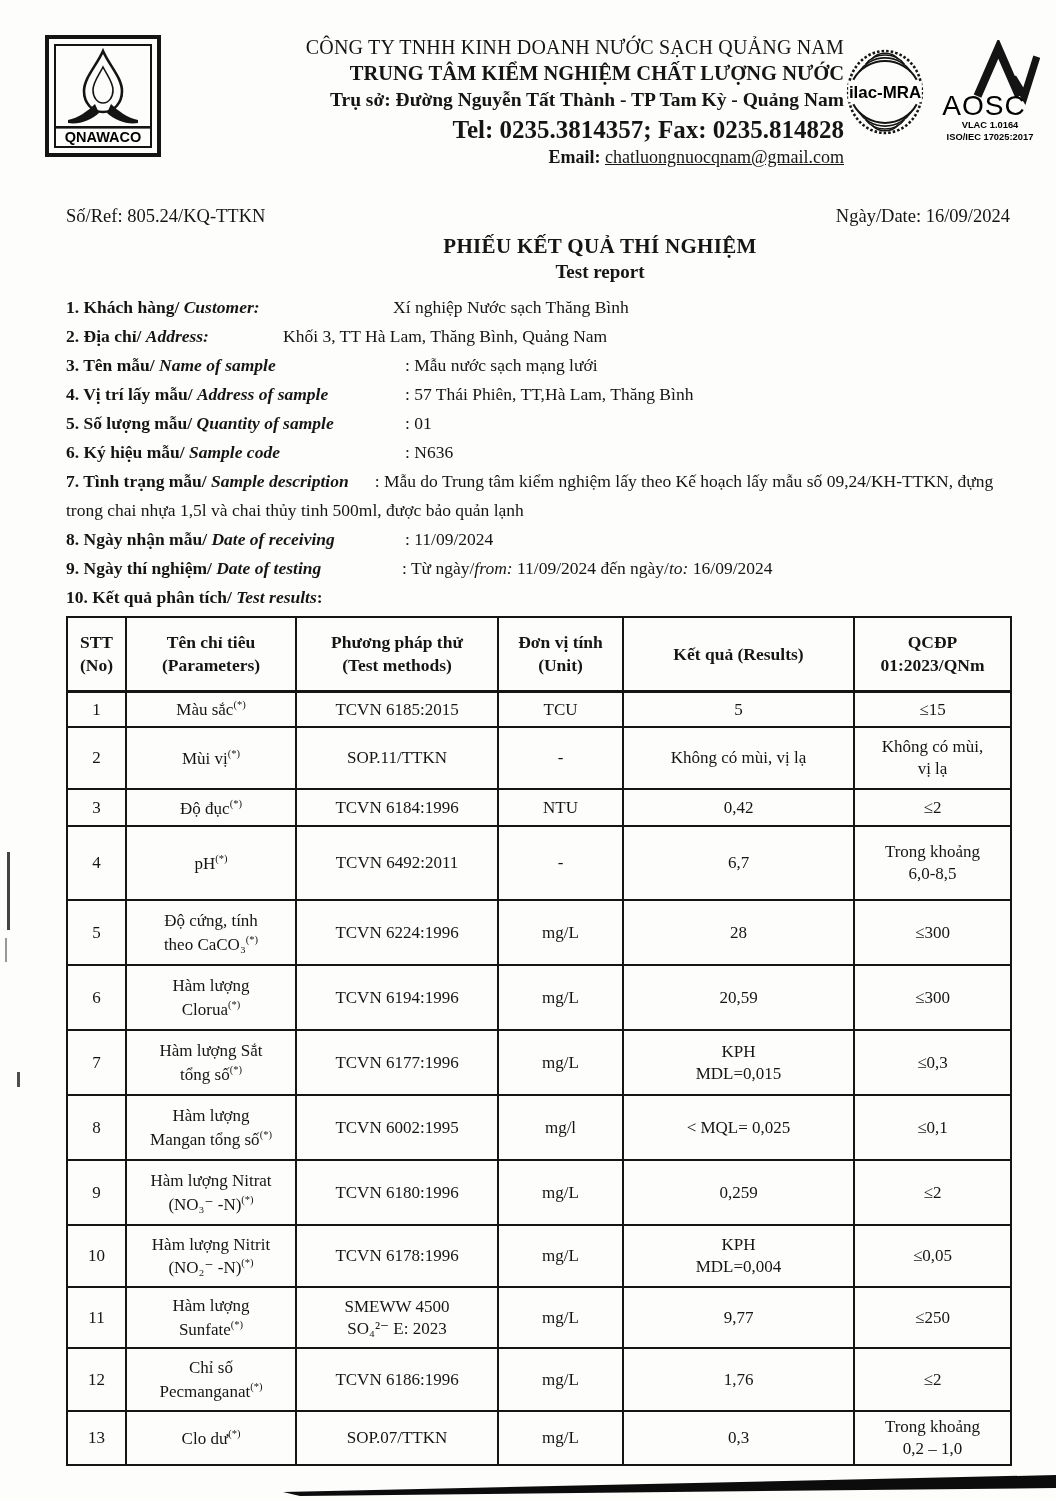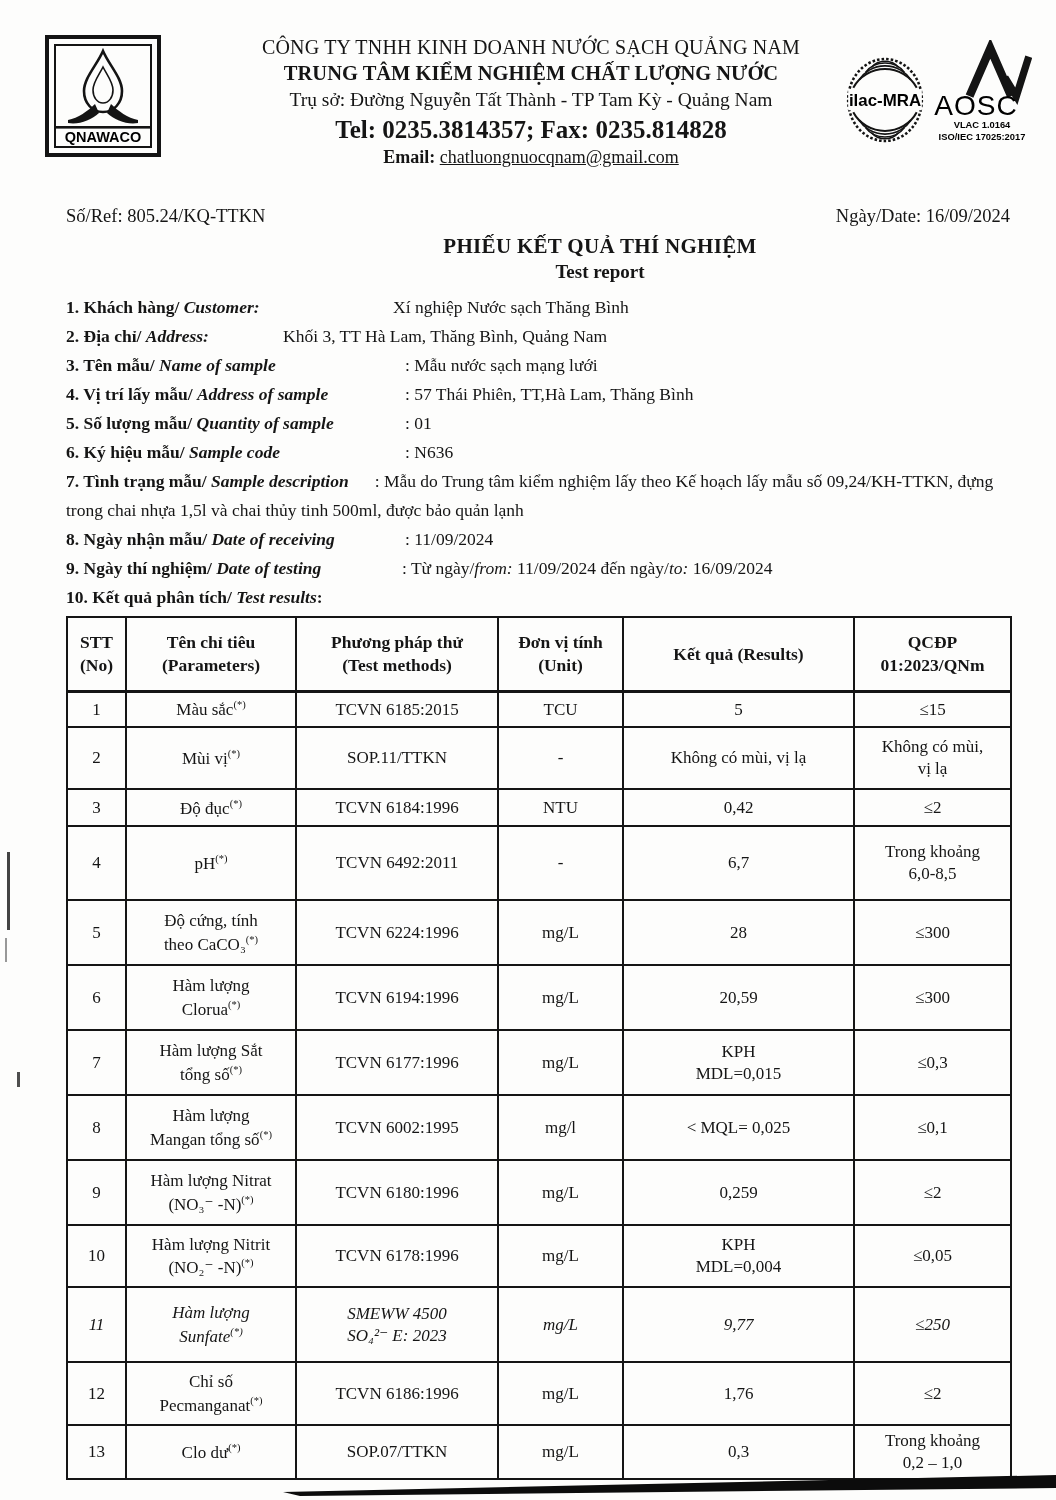--- a/index.html
+++ b/index.html
@@ -9,28 +9,28 @@
     font-family:"Liberation Serif","DejaVu Serif",serif;
     color:#151515;
     position:relative;
     overflow:hidden;
   }
   .doc{position:absolute;inset:0;}
 
   
   .header{display:flex;align-items:flex-start;margin:34px 16px 0 44px;}
   .logo-left{width:118px;height:124px;flex:0 0 auto;}
-  .hd-center{flex:1;text-align:center;padding-left:56px;line-height:1.32;}
+  .hd-center{flex:1;text-align:right;padding-left:56px;line-height:1.32;}
   .hd-line1{font-size:20px;letter-spacing:.2px;}
   .hd-line2{font-size:20.5px;font-weight:bold;}
-  .hd-line3{font-size:19.5px;font-weight:normal;}
+  .hd-line3{font-size:19.5px;font-weight:bold;}
   .hd-line4{font-size:25px;font-weight:bold;}
   .hd-line5{font-size:18px;font-weight:bold;}
   .hd-line5 .email{font-weight:normal;text-decoration:underline;}
-  .hd-right{flex:0 0 auto;display:flex;align-items:flex-end;gap:6px;padding-top:6px;width:196px;}
+  .hd-right{flex:0 0 auto;display:flex;align-items:center;gap:14px;padding-top:6px;width:196px;}
 
   
   .content{margin:0 46px 0 66px;}
   .ref-row{display:flex;justify-content:space-between;margin-top:36px;font-size:18.5px;}
   .title-block{text-align:center;position:relative;left:62px;margin-top:6px;line-height:1.3;}
   .title-vi{font-size:21px;font-weight:bold;letter-spacing:.3px;}
   .title-en{font-size:19px;font-weight:bold;}
 
   
   .info{margin-top:8px;font-size:17.5px;}
@@ -49,21 +49,21 @@
   table.results td{border:2px solid #151515;vertical-align:middle;text-align:center;
     padding:2px 5px;font-size:17px;line-height:1.3;white-space:pre-line;overflow:hidden;}
   table.results thead td{font-weight:bold;height:68px;border-bottom-width:3px;font-size:17.5px;}
   col.c1{width:59px;} col.c2{width:170px;} col.c3{width:202px;}
   col.c4{width:125px;} col.c5{width:231px;} col.c6{width:157px;}
   tbody tr:nth-child(1){height:36px;}  tbody tr:nth-child(2){height:62px;}
   tbody tr:nth-child(3){height:37px;}  tbody tr:nth-child(4){height:74px;}
   tbody tr:nth-child(5){height:65px;}  tbody tr:nth-child(6){height:65px;}
   tbody tr:nth-child(7){height:65px;}  tbody tr:nth-child(8){height:65px;}
   tbody tr:nth-child(9){height:65px;}  tbody tr:nth-child(10){height:62px;}
-  tbody tr:nth-child(11){height:75px;font-style:italic;} tbody tr:nth-child(12){height:63px;}
+  tbody tr:nth-child(11){height:61px;} tbody tr:nth-child(12){height:63px;}
   tbody tr:nth-child(13){height:54px;}
   sup.c-sup{font-size:.62em;}
 
   
   .footer{position:absolute;top:1510px;left:128px;right:108px;
     display:flex;justify-content:space-between;font-size:17.5px;}
 
   
   .wedge{position:absolute;left:0;top:1472px;width:1056px;height:28px;}
   .mark1{position:absolute;left:7px;top:852px;width:3px;height:78px;background:#222;opacity:.85;}

